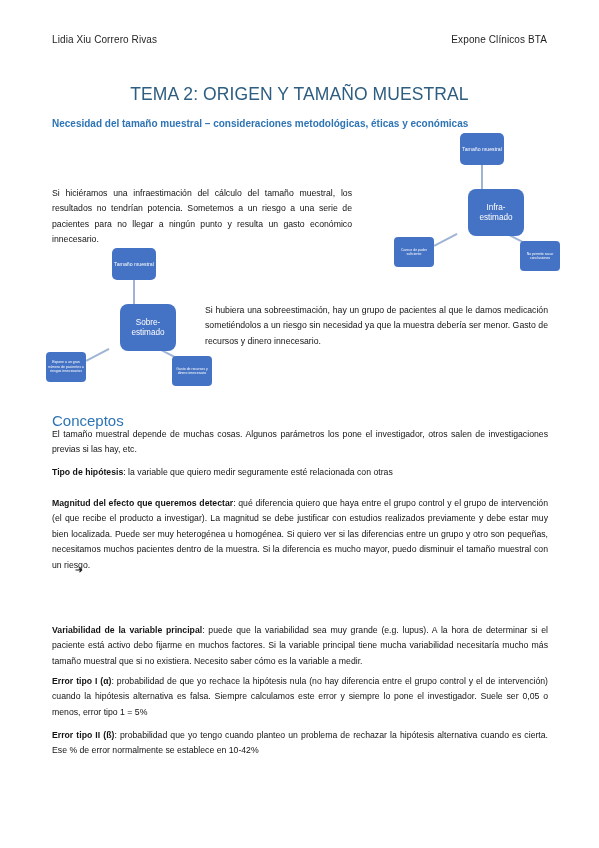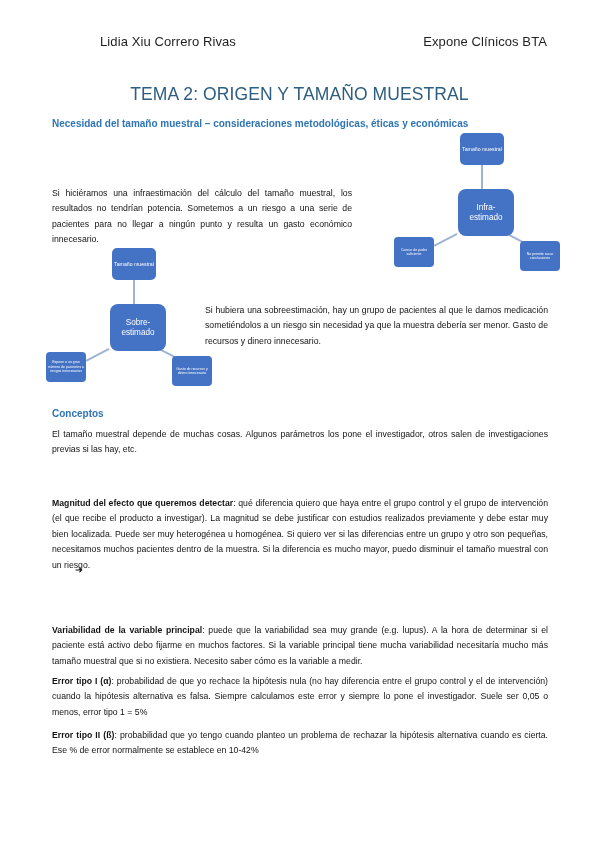--- a/index.html
+++ b/index.html
@@ -24,24 +24,23 @@
 
   
   .doc-header {
     position: absolute;
     top: 34px;
     left: 52px;
     right: 52px;
     display: flex;
     justify-content: space-between;
     align-items: flex-start;
-    font-size: 13px;
+    font-size: 10px;
     letter-spacing: .1px;
     color: #1f1f1f;
-    margin-left: 48px;
   }
 
   
   .doc-title {
     position: absolute;
     top: 72px;
     left: 0;
     right: 0;
     text-align: center;
     font-size: 17.5px;
@@ -57,22 +56,22 @@
     font-size: 10px;
     font-weight: 700;
     color: #2e74b5;
     line-height: 1.55;
     text-align: justify;
     text-align-last: left;
   }
   .h2 {
     position: absolute;
     left: 52px;
-    font-size: 10px;
-    font-weight: 700;
+    font-size: 15px;
+    font-weight: 400;
     color: #2e74b5;
   }
   #conceptos-heading { top: 400px; }
 
   
   .para {
     position: absolute;
     font-size: 8.7px;
     line-height: 1.78;
     color: #131313;
@@ -135,21 +134,21 @@
 
   .connector {
     position: absolute;
     background: #9fb4d4;
     z-index: 1;
     transform-origin: 0 50%;
   }
 
   
   .d-top   { left: 68px;  top: 0px; }
-  .d-center{ left: 66px;  top: 56px; }
+  .d-center{ left: 76px;  top: 56px; }
   .d-leafL { left: 2px;   top: 104px; }
   .d-leafR { left: 128px; top: 108px; }
 
   .c-vert  { left: 89px; top: 31px; width: 2px; height: 26px; }
   .c-left  { left: 42px; top: 112px; width: 26px; height: 1.6px; transform: rotate(-28deg); }
   .c-right { left: 117px; top: 101px; width: 26px; height: 1.6px; transform: rotate(27deg); }
 </style>
 </head>
 <body>
 
@@ -185,20 +184,23 @@
     <div class="node leaf d-leafL">Expone a un gran número de pacientes a riesgos innecesarios</div>
     <div class="node leaf d-leafR">Gasto de recursos y dinero innecesario</div>
   </div>
 
   <p class="para" id="para-sobre">Si hubiera una sobreestimación, hay un grupo de pacientes al que le damos medicación sometiéndolos a un riesgo sin necesidad ya que la muestra debería ser menor. Gasto de recursos y dinero innecesario.</p>
 
   <h2 class="h2" id="conceptos-heading">Conceptos</h2>
 
   <p class="para" id="para-conceptos">El tamaño muestral depende de muchas cosas. Algunos parámetros los pone el investigador, otros salen de investigaciones previas si las hay, etc.</p>
 
+  <p class="para" id="para-hipotesis">
+    <b>Tipo de hipótesis</b><span>: </span><span>la variable que quiero medir seguramente esté relacionada con otras</span>
+  </p>
 
   <p class="para" id="para-magnitud">
     <b>Magnitud del efecto que queremos detectar</b><span>: </span><span>qué diferencia quiero que haya entre el grupo control y el grupo de intervención (el que recibe el producto a investigar). La magnitud se debe justificar con estudios realizados previamente y debe estar muy bien localizada. Puede ser muy heterogénea u homogénea. Si quiero ver si las diferencias entre un grupo y otro son pequeñas, necesitamos muchos pacientes dentro de la muestra. Si la diferencia es mucho mayor, puedo disminuir el tamaño muestral con un riesgo.</span>
   </p>
 
   <div class="para" id="para-arrow">
     <div class="arrow-row">
       <span class="arrow-glyph">➔</span>
     </div>
   </div>

